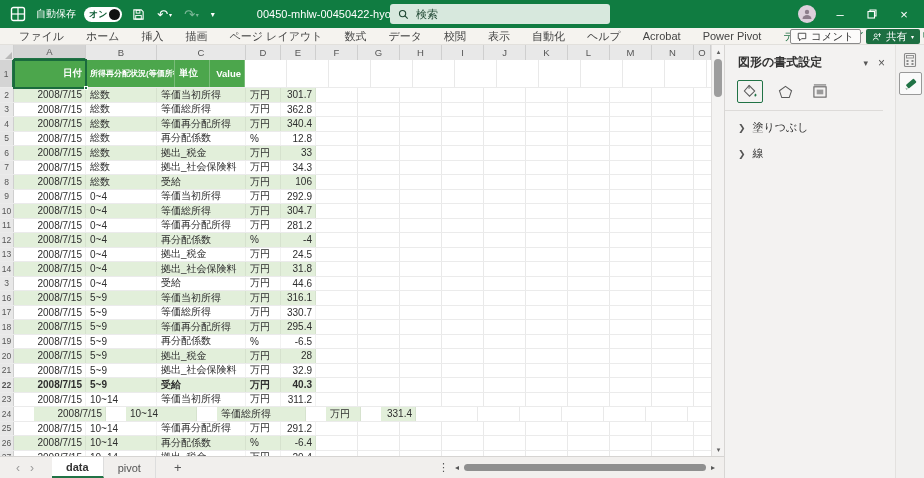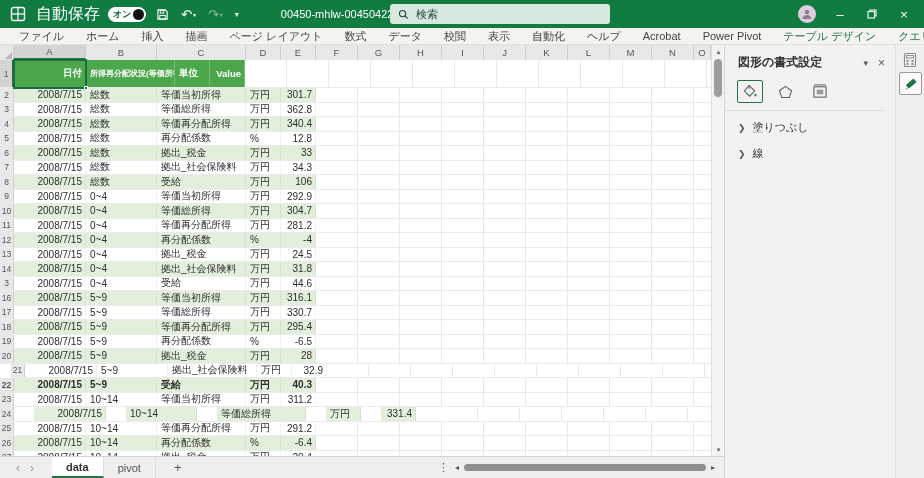--- a/index.html
+++ b/index.html
@@ -3,21 +3,21 @@
 <meta charset="utf-8">
 <style>
   * { margin:0; padding:0; box-sizing:border-box; }
   html,body { width:924px; height:478px; overflow:hidden; }
   body { font-family:"Liberation Sans","DejaVu Sans",sans-serif; font-size:11px; color:#333; background:#fff; }
   #app { position:relative; width:924px; height:478px; overflow:hidden; background:#fff; }
 
   
   .titlebar { position:absolute; left:0; top:0; width:924px; height:28px; background:#107C41; display:flex; align-items:center; color:#fff; }
   .app-icon { margin-left:10px; width:16px; height:16px; flex:0 0 auto; }
-  .autosave-label { margin-left:10px; font-size:16px; }
+  .autosave-label { margin-left:10px; font-size:10px; }
   .toggle { margin-left:8px; width:38px; height:15px; background:#fff; border-radius:8px; display:flex; align-items:center; position:relative; cursor:default; }
   .toggle .tlabel { font-size:9px; color:#0e5c34; font-weight:bold; margin-left:5px; }
   .toggle .knob { position:absolute; right:2px; width:11px; height:11px; border-radius:50%; background:#111; }
   .qat { display:flex; align-items:center; margin-left:10px; gap:12px; }
   .qat .qbtn { display:flex; align-items:center; color:#fff; font-size:13px; }
   .qat .dim { opacity:.45; }
   .mini-chev { font-size:6px; margin-left:1px; }
   .doc-title { margin-left:42px; font-size:11px; color:#fff; white-space:nowrap; }
   .doc-title .chev { font-size:7px; margin-left:4px; }
   .searchbox { position:absolute; left:390px; top:4px; width:220px; height:20px; background:#d7e8dd; border-radius:3px; display:flex; align-items:center; color:#1e4631; }
@@ -154,20 +154,37 @@
         <span class="mtab">データ</span>
         <span class="mtab">校閲</span>
         <span class="mtab">表示</span>
         <span class="mtab">自動化</span>
         <span class="mtab">ヘルプ</span>
         <span class="mtab">Acrobat</span>
         <span class="mtab">Power Pivot</span>
         <span class="mtab ctx">テーブル デザイン</span>
         <span class="mtab ctx">クエリ</span>
       </div>
+    <div class="menubar-right">
+      <span class="comments-btn">
+        <svg width="10" height="10" viewBox="0 0 12 12">
+            <path d="M1.5 1.5 h9 v6.5 h-5 l-2.5 2.5 v-2.5 h-1.5 z" fill="none" stroke="#444" stroke-width="1.1"></path>
+          </svg>
+        <span>コメント</span>
+      </span>
+      <span class="share-btn">
+        <svg width="10" height="10" viewBox="0 0 12 12">
+            <circle cx="4.5" cy="4" r="1.8" fill="none" stroke="#fff" stroke-width="1"></circle>
+            <path d="M1.5 10 a3 2.6 0 0 1 6 0" fill="none" stroke="#fff" stroke-width="1"></path>
+            <path d="M9 2 v4 M7.3 3.6 L9 2 l1.7 1.6" fill="none" stroke="#fff" stroke-width="1"></path>
+          </svg>
+        <span>共有</span>
+        <span class="chev">▾</span>
+      </span>
+    </div>
   </div>
 
   <div class="grid">
     <div class="colhdr">
       <div class="corner"></div>
     <div class="ch sel" style="width: 72px; flex: 0 0 auto;">A</div>
         <div class="ch" style="width: 71px; flex: 0 0 auto;">B</div>
         <div class="ch" style="width: 89px; flex: 0 0 auto;">C</div>
         <div class="ch" style="width: 35px; flex: 0 0 auto;">D</div>
         <div class="ch" style="width: 35px; flex: 0 0 auto;">E</div>
@@ -355,21 +372,21 @@
         </div>
         <div class="gridrow band" style="height: 14.5px;">
           <div class="rn">20</div>
           <div class="cell ar" style="width: 72px; flex: 0 0 auto;">2008/7/15</div>
           <div class="cell al" style="width: 71px; flex: 0 0 auto;">5~9</div>
           <div class="cell al" style="width: 89px; flex: 0 0 auto;">拠出_税金</div>
           <div class="cell al" style="width: 35px; flex: 0 0 auto;">万円</div>
           <div class="cell ar" style="width: 35px; flex: 0 0 auto;">28</div>
           <div class="spacer"></div>
         </div>
-        <div class="gridrow " style="height: 14.5px; margin-left: 11px;">
+        <div class="gridrow " style="height: 14.5px;">
           <div class="rn">21</div>
           <div class="cell ar" style="width: 72px; flex: 0 0 auto;">2008/7/15</div>
           <div class="cell al" style="width: 71px; flex: 0 0 auto;">5~9</div>
           <div class="cell al" style="width: 89px; flex: 0 0 auto;">拠出_社会保険料</div>
           <div class="cell al" style="width: 35px; flex: 0 0 auto;">万円</div>
           <div class="cell ar" style="width: 35px; flex: 0 0 auto;">32.9</div>
           <div class="spacer"></div>
         </div>
         <div class="gridrow band" style="height: 14.5px; font-weight: bold;">
           <div class="rn">22</div>

